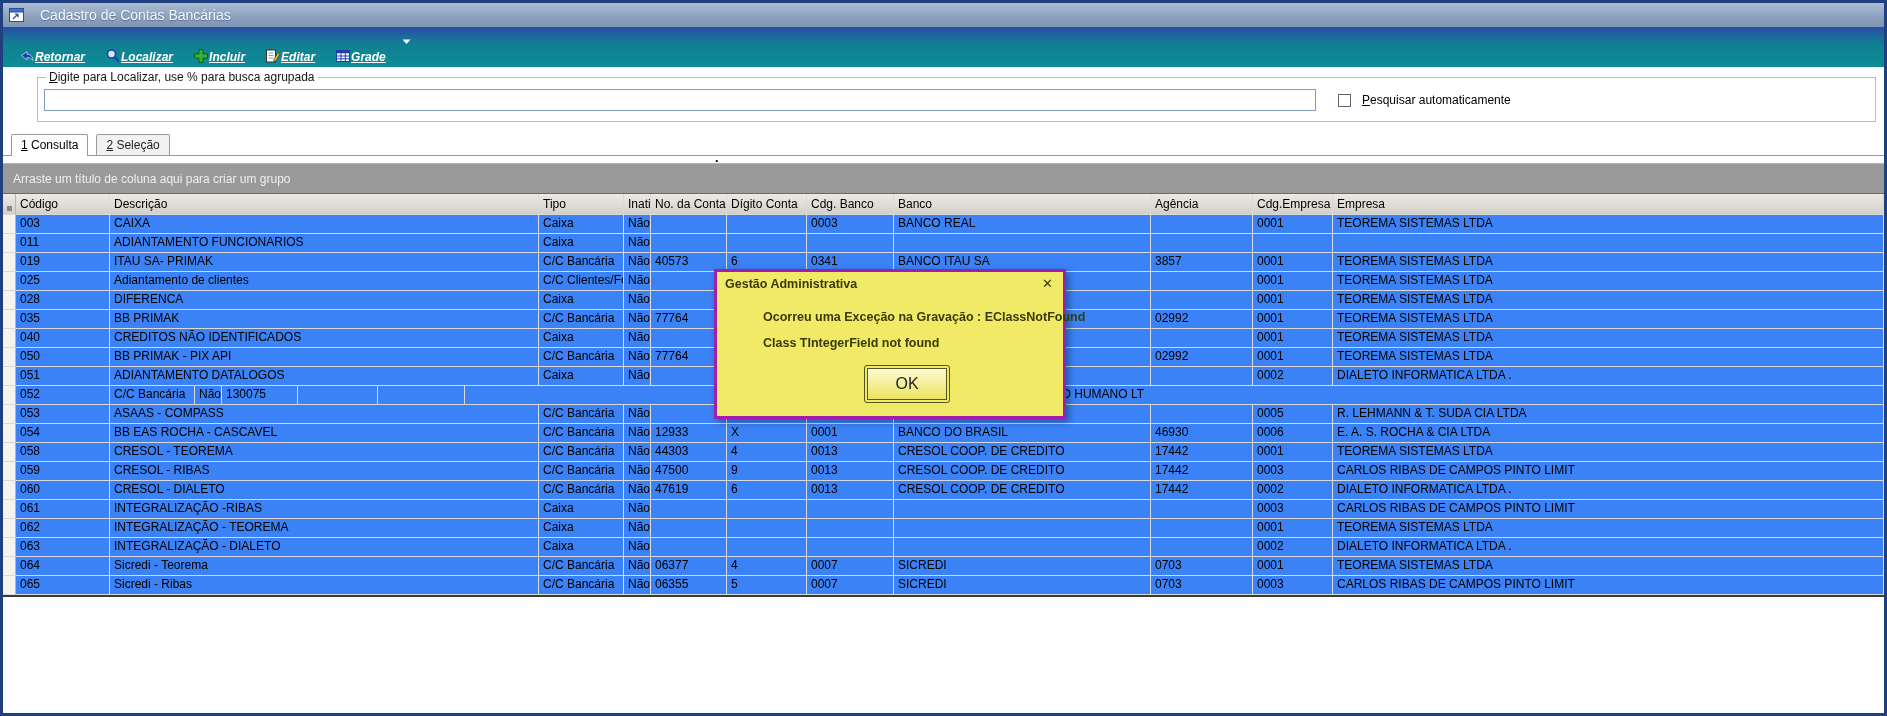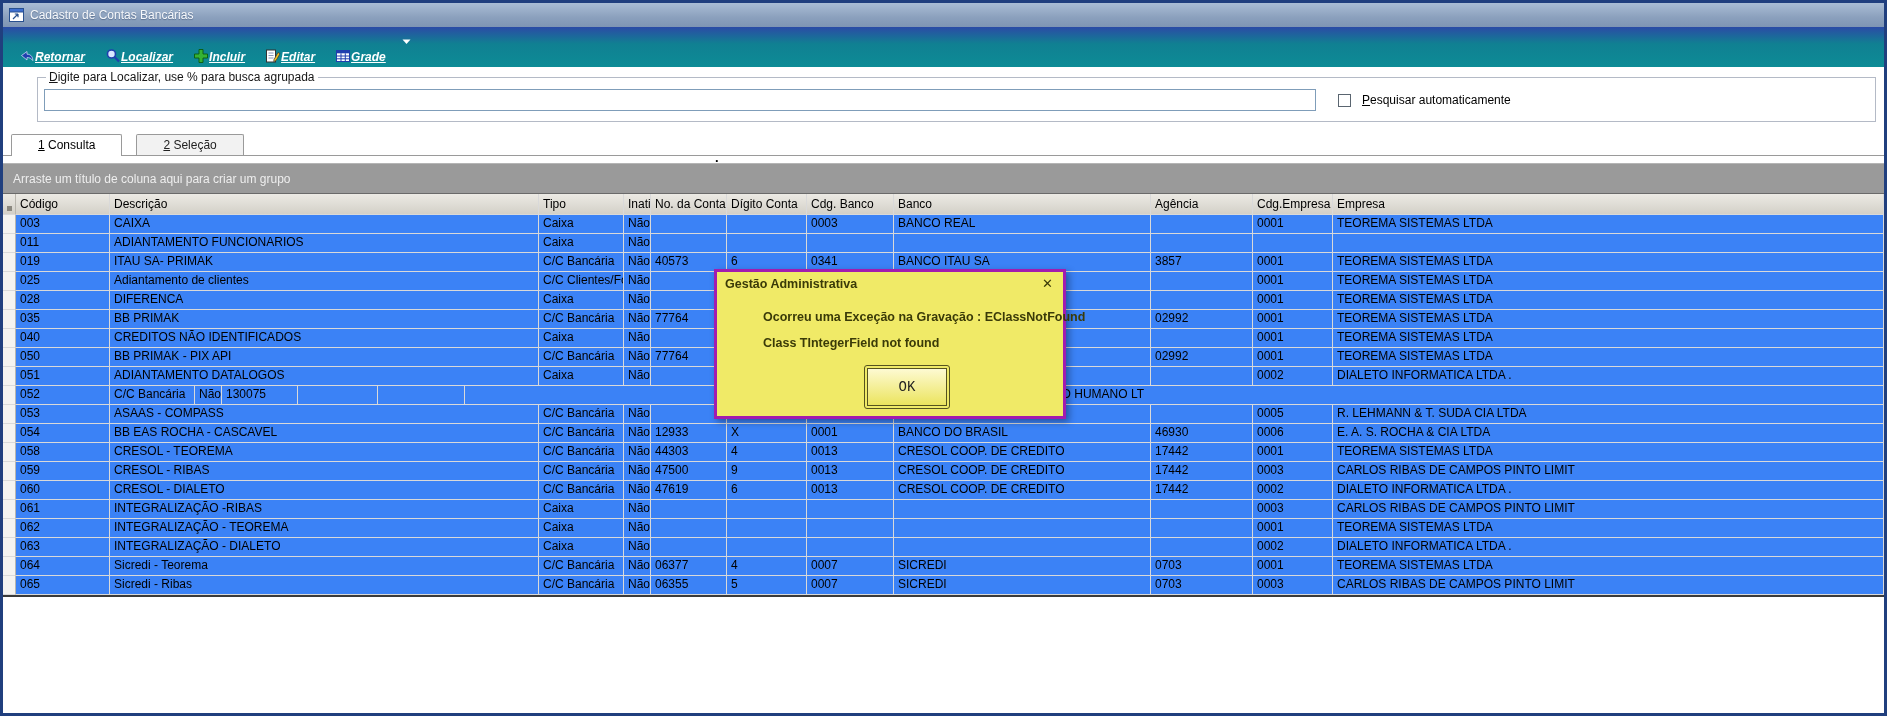--- a/index.html
+++ b/index.html
@@ -1,21 +1,21 @@
 <!DOCTYPE html>
 <html><head>
 <meta charset="utf-8">
 <style>
   *{box-sizing:border-box;margin:0;padding:0}
   html,body{margin:0;padding:0;background:#dfe4ec;}
   body{font-family:"Liberation Sans",sans-serif;}
   .window{position:relative;width:1887px;height:716px;border:3px solid #203f7e;background:#fff;overflow:hidden;}
 
   
-  .titlebar{height:22px;background:linear-gradient(180deg,#aabdd5 0%,#8ba0bd 60%,#7e95b4 100%);display:flex;align-items:center;gap:6px;padding:12px 6px;color:#f6f8fb;font-size:12px;text-shadow:0 1px 1px rgba(40,60,90,.45);}
+  .titlebar{height:22px;background:linear-gradient(180deg,#aabdd5 0%,#8ba0bd 60%,#7e95b4 100%);display:flex;align-items:center;gap:16px;padding:12px 6px;color:#f6f8fb;font-size:14px;text-shadow:0 1px 1px rgba(40,60,90,.45);}
   .title-icon svg{display:block}
 
   
   .toolbar{height:40px;background:linear-gradient(180deg,#2b4ba6 0%,#108092 42%,#0d8c96 100%);display:flex;align-items:flex-end;padding:2px 4px 2px 6px;}
   .tb-btn{display:flex;flex-direction:row;align-items:center;justify-content:flex-end;padding:1px 10px;cursor:pointer;font-style:italic;}
   .tb-icon{height:16px}
   .tb-icon svg{width:16px;height:16px;display:block}
   .tb-label{color:#fff;font-weight:bold;font-size:12px;text-decoration:underline;margin-top:1px;white-space:nowrap;}
   .tb-caret{align-self:center;margin-left:6px;margin-bottom:10px;cursor:pointer;}
   .tb-caret svg{display:block}
@@ -26,21 +26,21 @@
   legend.gb-label{font-size:12px;color:#161616;padding:0 3px;margin-left:2px;}
   legend.gb-label::first-letter{text-decoration:underline;}
   .search-row{display:flex;align-items:center;}
   .search-input{flex:0 0 1272px;height:22px;border:1px solid #7f9db9;font-size:13px;padding:0 4px;font-family:inherit;outline:none;background:#fff;}
   .chk{display:flex;align-items:center;gap:11px;font-size:12px;cursor:pointer;margin-left:22px;white-space:nowrap;}
   .chk-box{width:13px;height:13px;border:1px solid #5a6570;background:#fff;display:inline-block;flex:0 0 13px;}
   .chk-label::first-letter{text-decoration:underline;}
 
   
   .tabstrip{margin-top:8px;height:24px;padding-left:8px;border-bottom:1px solid #9a9a9a;display:flex;align-items:flex-end;}
-  .tab{border:1px solid #9a9a9a;border-bottom:none;padding:3px 26px;font-size:12px;background:#fff;border-radius:2px 2px 0 0;margin-right:14px;cursor:pointer;white-space:nowrap;}
+  .tab{border:1px solid #9a9a9a;border-bottom:none;padding:3px 9px;font-size:12px;background:#fff;border-radius:2px 2px 0 0;margin-right:8px;cursor:pointer;white-space:nowrap;}
   .tab::first-letter{text-decoration:underline;}
   .tab.active{margin-bottom:-1px;padding-bottom:4px;position:relative;z-index:2;}
   .tab:not(.active){background:#f2f2f2;color:#222;}
 
   .stray-dot{position:absolute;left:712px;top:147px;font-weight:bold;font-size:13px;color:#000;}
 
   
   .groupbar{margin-top:7px;height:30px;background:#9a9a9a;color:#eeeeee;font-size:12px;display:flex;align-items:center;padding-left:10px;border-top:1px solid #b5b5b5;}
 
   
@@ -56,21 +56,21 @@
   .c8{flex:0 0 102px}.c9{flex:0 0 80px}.c10{flex:1 1 auto}
   .grid-body{border-bottom:2px solid #3a3a3a;background:#fff;}
 
   
   .dialog{position:absolute;left:711px;top:266px;width:352px;height:150px;background:#f0ea67;border:3px solid #a21caf;box-shadow:3px 3px 7px rgba(0,0,0,.35);z-index:10;}
   .dlg-title{display:flex;justify-content:space-between;align-items:center;padding:4px 8px 3px;font-weight:bold;font-size:12.5px;color:#3a3a08;}
   .dlg-close{cursor:pointer;font-size:13px;font-weight:normal;color:#3a3a08;padding:0 2px;}
   .dlg-body{padding:4px 12px 0 46px;}
   .dlg-line{font-weight:bold;font-size:12.5px;color:#3a3a08;margin-top:12px;white-space:nowrap;}
   .ok-ring{width:86px;margin:15px auto 0;border:1px solid #55531f;border-radius:3px;padding:2px;}
-  .ok-btn{display:block;width:100%;height:38px;border:1px solid #55531f;background:linear-gradient(#fdfad2,#ebe45e);font-size:14px;font-family:Liberation Mono, monospace;cursor:pointer;color:#222;}
+  .ok-btn{display:block;width:100%;height:32px;border:1px solid #55531f;background:linear-gradient(#fdfad2,#ebe45e);font-size:16px;font-family:Liberation Sans, sans-serif;cursor:pointer;color:#222;}
 </style>
 </head>
 <body>
 
 <div class="window">
 
   <div class="titlebar">
     <span class="title-icon">
       <svg width="15" height="14" viewBox="0 0 15 14">
           <rect x="0.5" y="0.5" width="14" height="13" fill="#ffffff" stroke="#28508f"></rect>

